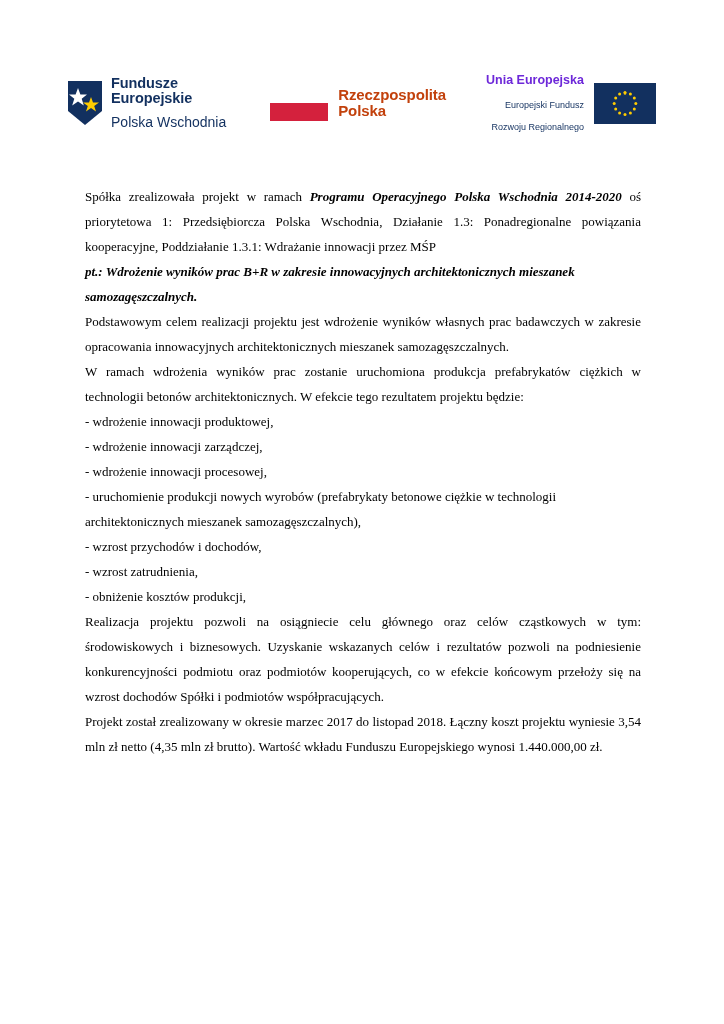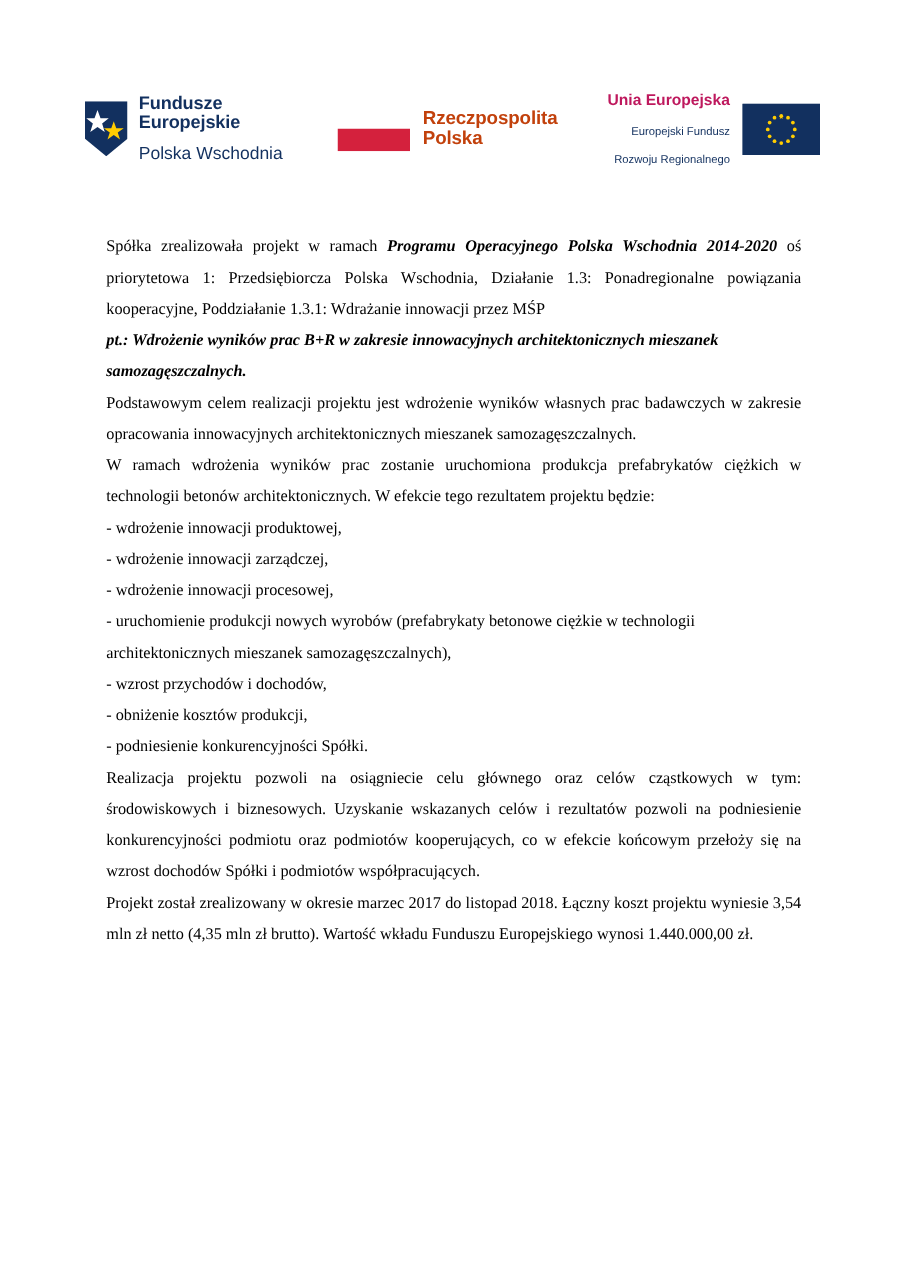--- a/index.html
+++ b/index.html
@@ -109,21 +109,21 @@
   }
   .ue-text {
     text-align: right;
     margin-right: 10px;
     line-height: 1.15;
   }
   .ue-line1 {
     font-family: "Liberation Sans", sans-serif;
     font-weight: bold;
     font-size: 12.5px;
-    color: #be185d;
+    color: #6d28d9;
   }
   .ue-line2, .ue-line3 {
     font-family: "Liberation Sans", sans-serif;
     font-size: 9px;
     color: #12305f;
     margin-top: 12px;
   }
   .ue-flag {
     width: 62px;
     height: 41px;
@@ -224,22 +224,22 @@
 
     <p class="p-justify">Podstawowym celem realizacji projektu jest wdrożenie wyników własnych prac badawczych w zakresie opracowania innowacyjnych architektonicznych mieszanek samozagęszczalnych.</p>
 
     <p class="p-justify">W ramach wdrożenia wyników prac zostanie uruchomiona produkcja prefabrykatów ciężkich w technologii betonów architektonicznych. W efekcie tego rezultatem projektu będzie:</p>
 
     <p class="p-left">- wdrożenie innowacji produktowej,</p>
     <p class="p-left">- wdrożenie innowacji zarządczej,</p>
     <p class="p-left">- wdrożenie innowacji procesowej,</p>
     <p class="p-left">- uruchomienie produkcji nowych wyrobów (prefabrykaty betonowe ciężkie w technologii architektonicznych mieszanek samozagęszczalnych),</p>
     <p class="p-left">- wzrost przychodów i dochodów,</p>
+    <p class="p-left">- wzrost zatrudnienia,</p>
     <p class="p-left">- obniżenie kosztów produkcji,</p>
-    <p class="p-left">- podniesienie konkurencyjności Spółki.</p>
 
     <p class="p-justify">Realizacja projektu pozwoli na osiągniecie celu głównego oraz celów cząstkowych w tym: środowiskowych i biznesowych. Uzyskanie wskazanych celów i rezultatów pozwoli na podniesienie konkurencyjności podmiotu oraz podmiotów kooperujących, co w efekcie końcowym przełoży się na wzrost dochodów Spółki i podmiotów współpracujących.</p>
 
     <p class="p-justify">Projekt został zrealizowany w okresie marzec 2017 do listopad 2018. Łączny koszt projektu wyniesie 3,54 mln zł netto (4,35 mln zł brutto). Wartość wkładu Funduszu Europejskiego wynosi 1.440.000,00 zł.</p>
 
   </div>
 
 </div>
 
 </body></html>

